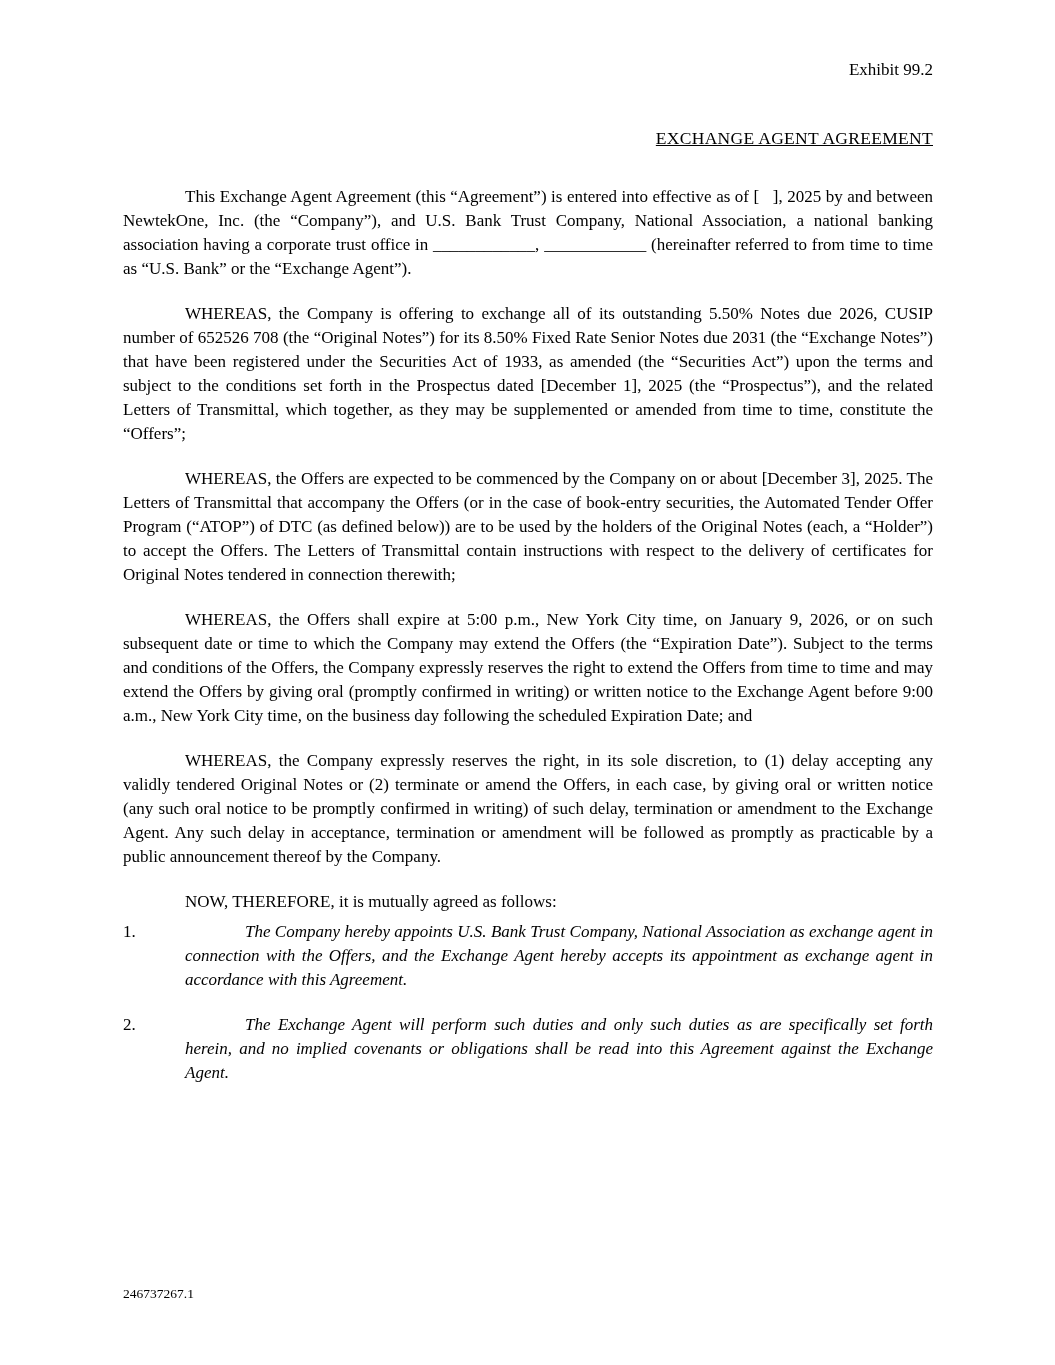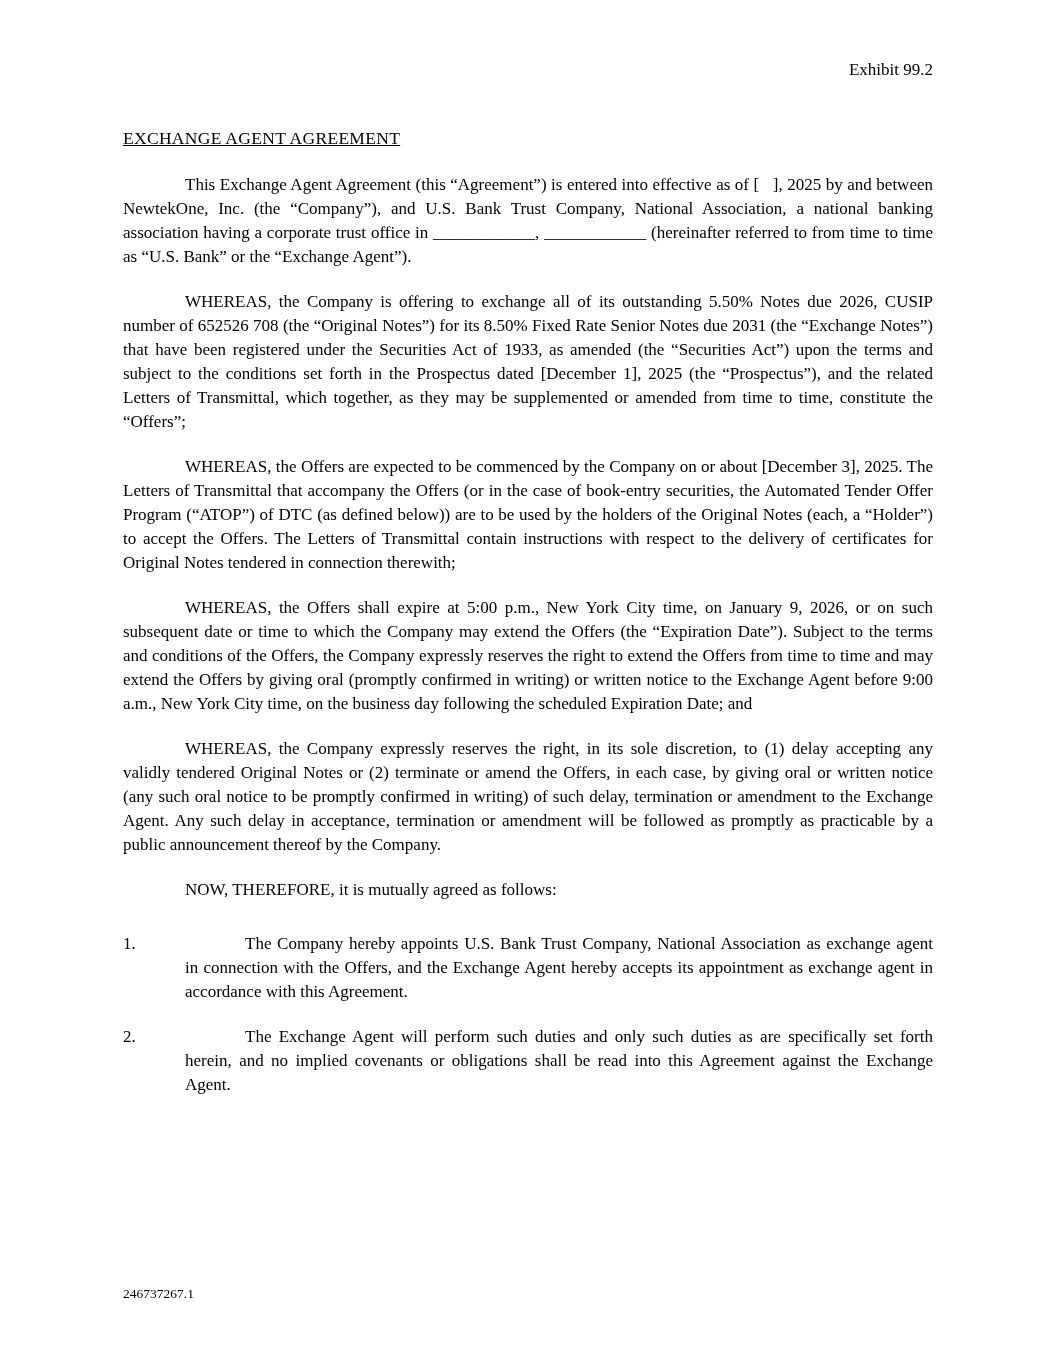--- a/index.html
+++ b/index.html
@@ -20,52 +20,53 @@
     padding: 58px 122px 0 123px;
     background: #ffffff;
   }
   .exhibit-line {
     text-align: right;
     font-size: 17px;
     line-height: 24px;
     margin-bottom: 44px;
   }
   .doc-title {
-    text-align: left;
+    text-align: right;
     font-size: 17.5px;
     line-height: 24px;
     font-weight: normal;
-    margin-bottom: 23px;
+    margin-bottom: 35px;
     letter-spacing: 0.3px;
   }
   .doc-title span { text-decoration: underline; }
   p.body-para {
     font-size: 17px;
     line-height: 24px;
     text-align: justify;
     text-indent: 62px;
     margin-bottom: 21px;
   }
   p.intro-para { }
-  p.now-para { margin-bottom: 30px; }
+  p.now-para { margin-bottom: 6px; }
   .numbered-item {
     position: relative;
     padding-left: 62px;
     margin-bottom: 21px;
     font-size: 17px;
     line-height: 24px;
   }
   .numbered-item .item-number {
     position: absolute;
     left: 0;
     top: 0;
   }
   .numbered-item .item-text {
     text-align: justify;
     text-indent: 60px;
+    font-style: italic;
   }
   .doc-footer {
     position: absolute;
     left: 123px;
     top: 1286px;
     font-size: 13.5px;
     line-height: 16px;
   }
 </style>
 </head>

